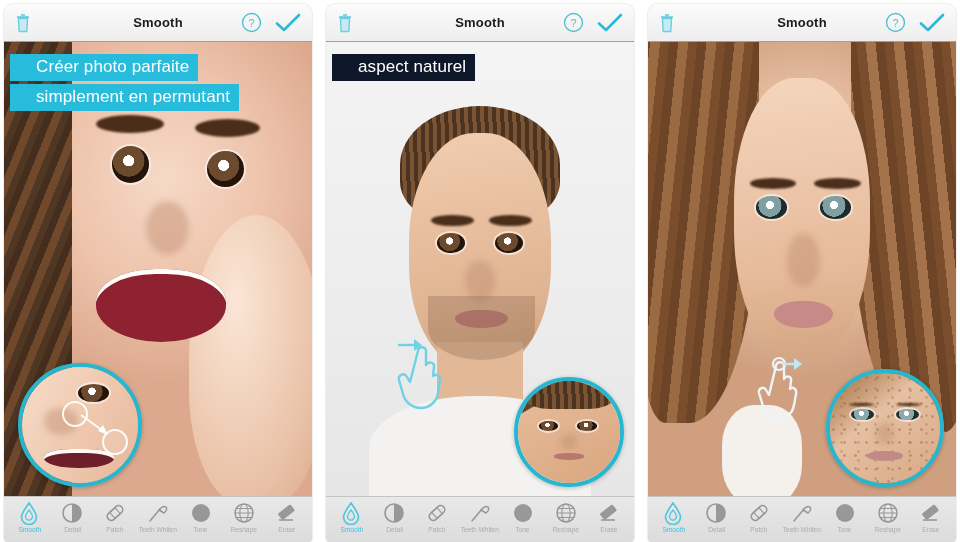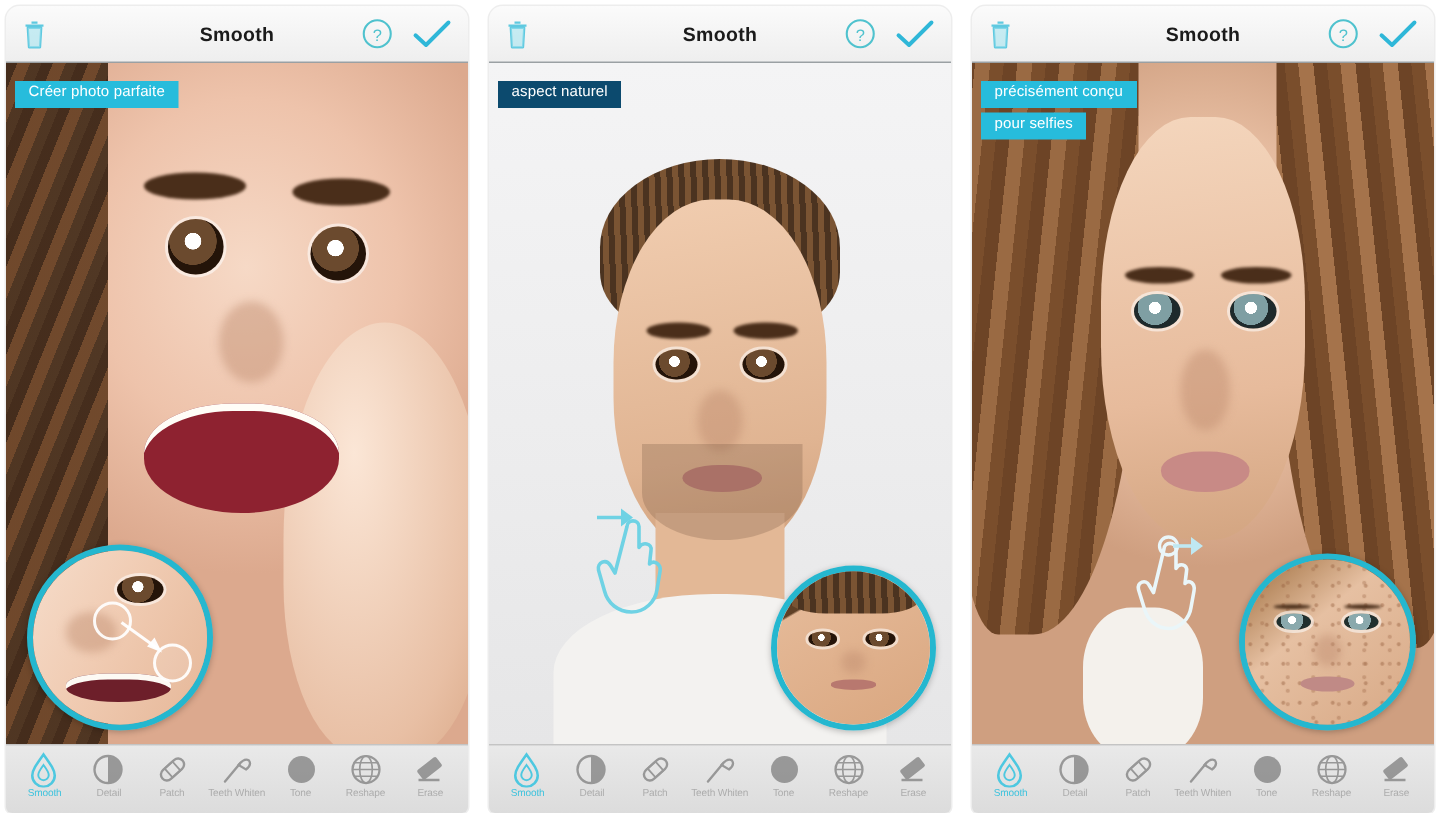--- a/index.html
+++ b/index.html
@@ -111,29 +111,29 @@
   .captions {
     position: absolute;
     top: 12px; left: 6px;
     display: flex; flex-direction: column;
     align-items: flex-start;
     gap: 3px;
     z-index: 5;
   }
   .cap {
     color: #ffffff;
-    font-size: 10px;
+    font-size: 17px;
     line-height: 1.28;
-    padding: 2px 9px 3px 9px;
+    padding: 2px 9px 3px 26px;
     white-space: nowrap;
     letter-spacing: .1px;
   }
   .cap.cyan { background: #27bcdc; }
   .cap.pink { background: #f4five; }
-  .cap.pink { background: #0c4a6e; }
+  .cap.pink { background: #0f172a; }
 
   
   .loupe {
     position: absolute;
     border-radius: 50%;
     border: 4px solid #25b7cf;
     overflow: hidden;
     z-index: 6;
     box-shadow: 0 1px 4px rgba(0,0,0,.25);
   }
@@ -247,20 +247,21 @@
         <div class="brow" style="left:30%;top:16%;width:22%;height:4%;"></div>
         <div class="brow" style="left:62%;top:17%;width:21%;height:4%;"></div>
         <div class="eye" style="left:35%;top:23%;width:12%;height:8%;"></div>
         <div class="eye" style="left:66%;top:24%;width:12%;height:8%;"></div>
         <div class="nose" style="left:46%;top:35%;width:14%;height:12%;"></div>
         <div class="lips" style="left:30%;top:50%;width:42%;height:16%;background:#8e2230;box-shadow:inset 0 6px 0 -1px #fffdf7;"></div>
       </div>
 
       <div class="captions">
         <div class="cap cyan">Créer photo parfaite</div>
+        <div class="cap cyan">simplement en permutant</div>
       </div>
 
       <div class="loupe loupe-1">
         <div class="loupe-inner">
           <div class="loupe-face">
             <div class="eye" style="left:48%;top:16%;width:26%;height:15%;"></div>
             <div class="nose" style="left:20%;top:36%;width:28%;height:22%;"></div>
             <div class="teeth"></div>
           </div>
         </div>
@@ -483,24 +484,20 @@
         <div style="position:absolute;left:28%;top:8%;width:44%;height:62%;border-radius:44% 44% 46% 46%;background:linear-gradient(172deg,#f4d6bd,#e7bb9c 65%,#d2a480);"></div>
         <div class="brow" style="left:33%;top:30%;width:15%;height:2.4%;"></div>
         <div class="brow" style="left:54%;top:30%;width:15%;height:2.4%;"></div>
         <div class="eye" style="left:35%;top:34%;width:10%;height:5%;background:radial-gradient(circle at 45% 40%,#fff 0 18%,#7f9fa3 19% 52%,#1e2a2c 53% 100%);"></div>
         <div class="eye" style="left:56%;top:34%;width:10%;height:5%;background:radial-gradient(circle at 45% 40%,#fff 0 18%,#7f9fa3 19% 52%,#1e2a2c 53% 100%);"></div>
         <div class="nose" style="left:45%;top:42%;width:11%;height:12%;"></div>
         <div class="lips" style="left:41%;top:57%;width:19%;height:6%;background:#c88a86;"></div>
         <div style="position:absolute;left:24%;top:80%;width:26%;height:22%;border-radius:40%;background:#f4f1ec;"></div>
       </div>
 
-      <div class="captions">
-        <div class="cap cyan">précisément conçu</div>
-        <div class="cap cyan">pour selfies</div>
-      </div>
 
       <svg class="hand hand-3" viewBox="0 0 56 72">
         <path d="M20 14 c0-5 8-5 8 0 v13 c2-4 8-3 7 2 l-1 8 c3-3 7 0 6 5 l-2 11 c-1 7-7 14-15 14 -8 0-14-6-16-13 l-4-13 c-1-5 5-7 7-3 l3 5 z" fill="none" stroke="#eaf6f9" stroke-width="2.4" stroke-linejoin="round"></path>
         <circle cx="23" cy="12" r="6" fill="none" stroke="#eaf6f9" stroke-width="2.2"></circle>
         <path d="M26 12 L44 12" stroke="#bfe8f2" stroke-width="2.4" fill="none"></path>
         <path d="M38 6 L46 12 L38 18 Z" fill="#bfe8f2"></path>
       </svg>
 
       <div class="loupe loupe-3">
         <div class="loupe-inner">

